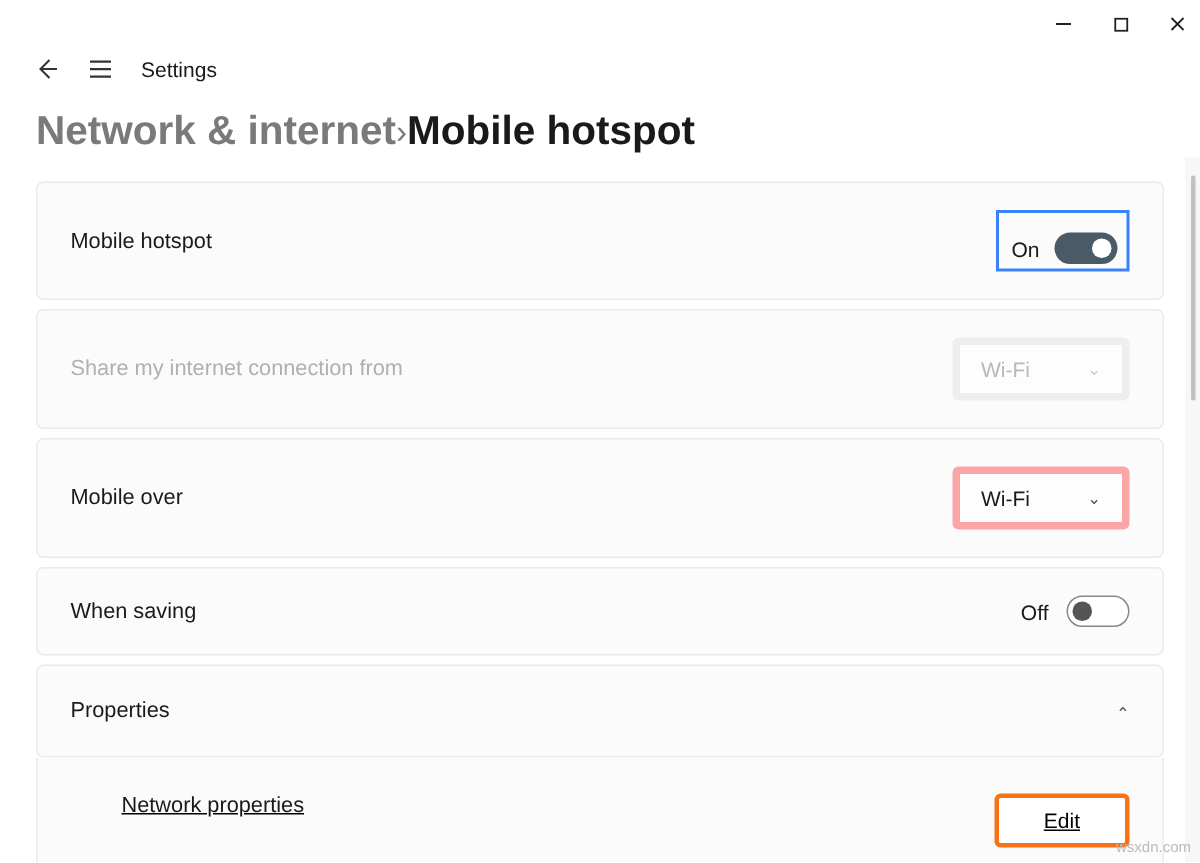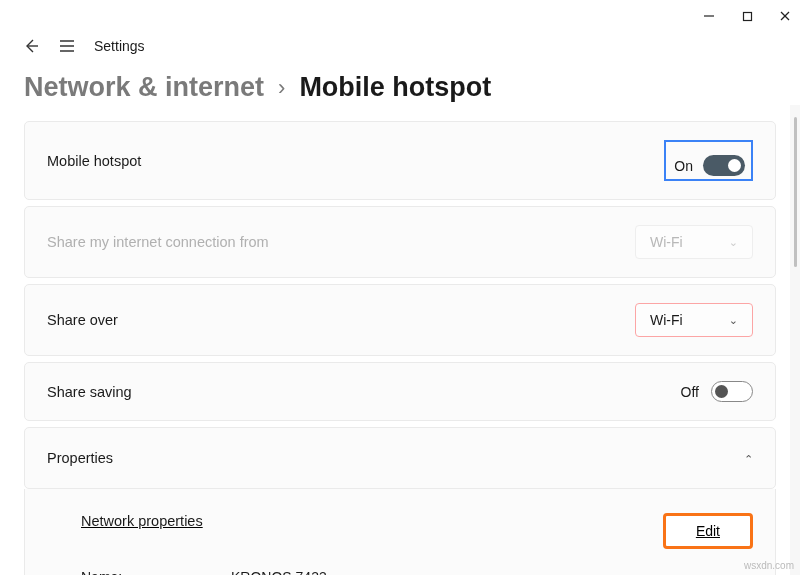--- a/index.html
+++ b/index.html
@@ -5,21 +5,21 @@
   * { box-sizing: border-box; margin: 0; padding: 0; font-family: "Segoe UI", -apple-system, sans-serif; }
   body { background: #fff; width: 800px; height: 575px; overflow: hidden; position: relative; }
   
   .titlebar { height: 32px; display: flex; justify-content: flex-end; align-items: center; padding-right: 8px; gap: 24px; }
   .titlebar .win-btn { width: 14px; height: 14px; display: flex; align-items: center; justify-content: center; cursor: pointer; }
   
   .topbar { display: flex; align-items: center; gap: 18px; padding: 0 22px; height: 28px; }
   .icon-btn { display: flex; align-items: center; justify-content: center; width: 18px; height: 18px; cursor: pointer; color: #333; }
   .app-name { font-size: 14px; color: #1a1a1a; }
   
-  .breadcrumb { display: flex; align-items: center; gap: 14px; padding: 12px 24px 18px 24px; }
+  .breadcrumb { display: flex; align-items: center; padding: 12px 24px 18px 24px; }
   .crumb-parent { font-size: 27px; font-weight: 600; color: #7a7a7a; cursor: pointer; }
   .crumb-sep { font-size: 22px; color: #7a7a7a; }
   .crumb-current { font-size: 27px; font-weight: 600; color: #1a1a1a; }
   
   .content { padding: 0 24px; position: relative; }
   .scrollbar { position: absolute; right: 3px; top: 0; width: 3px; height: 150px; background: #c0c0c0; border-radius: 2px; }
   .scroll-track { position: absolute; right: 0; top: 105px; width: 10px; height: 470px; background: #f7f7f7; }
   
   .card { background: #fbfbfb; border: 1px solid #eaeaea; border-radius: 5px; margin-bottom: 6px; padding: 18px 22px; display: flex; align-items: center; justify-content: space-between; }
   .card.expandable { padding: 22px 22px; }
@@ -32,21 +32,21 @@
   
   .toggle { width: 42px; height: 21px; border-radius: 11px; position: relative; cursor: pointer; }
   .toggle.on { background: #4a5a66; }
   .toggle.off { background: #fff; border: 1px solid #888; }
   .toggle .knob { width: 13px; height: 13px; border-radius: 50%; background: #fff; position: absolute; top: 4px; }
   .toggle.on .knob { right: 4px; }
   .toggle.off .knob { left: 3px; top: 3px; background: #555; }
   
   .highlight-box { border: 2px solid #3b82f6; padding: 13px 6px 3px 8px; display: flex; align-items: center; gap: 10px; }
   
-  .dropdown { display: flex; align-items: center; border: 1px solid #fca5a5; border-radius: 4px; padding: 8px 14px; background: #fdfdfd; cursor: pointer; font-size: 14px; color: #1a1a1a; min-width: 118px; justify-content: space-between; }
+  .dropdown { display: flex; align-items: center; border: 5px solid #fca5a5; border-radius: 4px; padding: 8px 14px; background: #fdfdfd; cursor: pointer; font-size: 14px; color: #1a1a1a; min-width: 118px; justify-content: space-between; }
   .dropdown.dimmed { color: #b8b8b8; border-color: #eee; }
   .chev { font-size: 11px; color: #555; }
   .dropdown.dimmed .chev { color: #ccc; }
   
   .prop-body { background: #fbfbfb; border: 1px solid #eaeaea; border-top: none; border-radius: 0 0 5px 5px; padding: 16px 22px 8px 56px; margin-top: -6px; }
   .prop-row { display: flex; align-items: flex-start; justify-content: space-between; padding: 8px 0 14px 0; text-decoration: underline; }
   .prop-heading { font-size: 14.5px; color: #1a1a1a; }
   .edit-btn { border: 3px solid #f97316; background: #fff; border-radius: 4px; padding: 7px 30px; font-size: 14px; cursor: pointer; }
   .kv-row { display: flex; gap: 90px; font-size: 14px; color: #1a1a1a; padding: 6px 0; }
   .kv-row .k { width: 60px; }
@@ -117,30 +117,30 @@
 
   <div class="card dimmed">
     <span class="card-title">Share my internet connection from</span>
     <div class="dropdown dimmed">
       <span>Wi-Fi</span>
       <span class="chev">⌄</span>
     </div>
   </div>
 
   <div class="card">
-    <span class="card-title">Share over</span>
+    <span class="card-title">Mobile over</span>
     <div class="dropdown">
       <span>Wi-Fi</span>
       <span class="chev">⌄</span>
     </div>
   </div>
 
   <div class="card">
     <div>
-      <div class="card-title">Share saving</div>
+      <div class="card-title">When saving</div>
     </div>
     <div class="right-controls">
       <span class="toggle-label">Off</span>
       <div class="toggle off">
           <div class="knob"></div>
         </div>
     </div>
   </div>
 
   <div class="card expandable">

